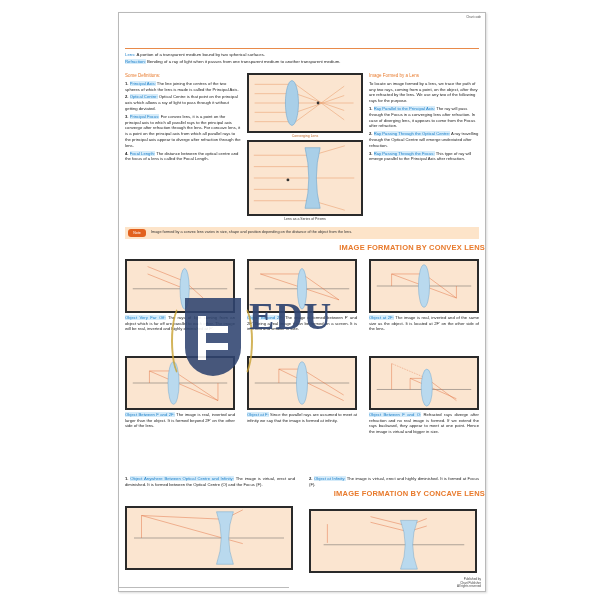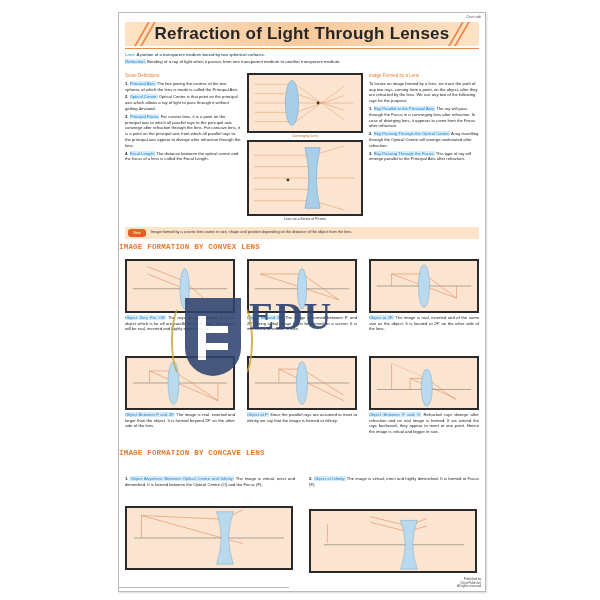--- a/index.html
+++ b/index.html
@@ -17,39 +17,36 @@
   .col-left { position:absolute; left:6px; top:60px; width:116px; font-size:4.2px; line-height:5.8px; color:#222; }
   .col-right { position:absolute; left:250px; top:60px; width:110px; font-size:4.2px; line-height:5.8px; color:#222; }
   .col-left p, .col-right p { margin:0 0 2px 0; }
   .hl { color:#1a7ec9; background:#d6ecfa; }
   .diag { position:absolute; background:#fbe5d0; border:2px solid #2a2a2a; box-sizing:border-box; }
   .diag svg { position:absolute; left:0; top:0; width:100%; height:100%; }
   .caption-small { position:absolute; font-size:3.5px; color:#c36a2a; text-align:center; }
   .note { position:absolute; left:6px; top:214px; width:354px; height:12px; background:#fde4c9; }
   .note-badge { position:absolute; left:3px; top:2px; width:18px; height:8px; background:#e2611e; border-radius:3px; color:#fff; font-size:3.5px; text-align:center; line-height:8px; }
   .note-text { position:absolute; left:26px; top:3px; font-size:3.8px; color:#333; white-space:nowrap; }
-  .sec-head { position:absolute; left:0; right:0; text-align:left; font-weight:bold; font-size:7.5px; color:#e87a2c; letter-spacing:0.2px;font-family:Liberation Mono, monospace; }
+  .sec-head { position:absolute; left:0; right:0; text-align:right; font-weight:bold; font-size:7.5px; color:#e87a2c; letter-spacing:0.2px; }
   .txt { position:absolute; font-size:4.2px; line-height:5.6px; color:#222; text-align:justify; }
   .watermark { position:absolute; left:185px; top:262px; width:210px; height:110px; pointer-events:none;margin-top:36px; }
   .wm-shield { position:absolute; left:0; top:0; width:56px; height:78px; background:#2f4470; opacity:0.88; border-radius:0 0 28px 28px; }
   .wm-shield .letter { position:absolute; left:13px; top:18px; width:30px; height:44px; background:#fff; }
   .wm-shield .letter i { position:absolute; background:#2f4470; }
   .wm-text { position:absolute; left:64px; top:0; font-family:"Liberation Serif", serif; font-weight:bold; color:#2f4470; opacity:0.92; font-size:38px; line-height:36px; letter-spacing:1px; }
   .wreath { position:absolute; width:18px; height:70px; border:2px solid #c9a233; border-radius:50%; opacity:0.8; }
   .footer-line { position:absolute; left:0; bottom:3px; width:170px; height:1px; background:#bbb; }
   .pub-bottom { position:absolute; right:4px; bottom:2px; font-size:3px; color:#444; text-align:right; line-height:3.6px; }
 </style>
 </head>
 <body>
 
 <div class="poster">
   <div class="pub-top">Chart code</div>
-  <div class="title-bar">
-    <div class="title">Refraction of Light Through Lenses</div>
-  </div>
   <div class="title-line"></div>
 
   <div class="defs">
     <div><span class="term">Lens:</span><span> A portion of a transparent medium bound by two spherical surfaces.</span></div>
     <div><span class="term hl">Refraction:</span><span> Bending of a ray of light when it passes from one transparent medium to another transparent medium.</span></div>
   </div>
 
   <div class="col-left">
     <p class="section-label">Some Definitions:</p>
     <p><b>1.</b> <span class="hl">Principal Axis:</span><span> The line joining the centres of the two spheres of which the lens is made is called the Principal Axis.</span></p>
@@ -185,21 +182,21 @@
           <line x1="40" y1="22" x2="40" y2="34"></line>
         </g>
         <ellipse cx="58" cy="32" rx="6" ry="20" fill="#b9d9ee" stroke="#6aa3cc" stroke-width="0.5"></ellipse>
       </svg>
   </div>
 
   <div class="txt" style="left:6px; top:399px; width:110px;"><span class="hl">Object Between F and 2F:</span><span> The image is real, inverted and larger than the object. It is formed beyond 2F' on the other side of the lens.</span></div>
   <div class="txt" style="left:128px; top:399px; width:110px;"><span class="hl">Object at F:</span><span> Since the parallel rays are assumed to meet at infinity we say that the image is formed at infinity.</span></div>
   <div class="txt" style="left:250px; top:399px; width:110px;"><span class="hl">Object Between F and O:</span><span> Refracted rays diverge after refraction and no real image is formed. If we extend the rays backward, they appear to meet at one point. Hence the image is virtual and bigger in size.</span></div>
 
-  <div class="sec-head" style="top:436px;">IMAGE FORMATION BY CONCAVE LENS</div>
+  <div class="sec-head" style="top:476px;">IMAGE FORMATION BY CONCAVE LENS</div>
 
   <div class="txt" style="left:6px; top:463px; width:170px;"><b>1.</b> <span class="hl">Object Anywhere Between Optical Centre and Infinity:</span><span> The image is virtual, erect and diminished. It is formed between the Optical Centre (O) and the Focus (F).</span></div>
   <div class="txt" style="left:190px; top:463px; width:170px;"><b>2.</b> <span class="hl">Object at Infinity:</span><span> The image is virtual, erect and highly diminished. It is formed at Focus (F).</span></div>
 
   <div class="diag" style="left:6px; top:493px; width:168px; height:64px;">
     <svg viewBox="0 0 168 64">
         <line x1="4" y1="32" x2="164" y2="32" stroke="#555" stroke-width="0.5"></line>
         <g stroke="#e07040" stroke-width="0.5">
           <line x1="12" y1="8" x2="100" y2="12"></line>
           <line x1="12" y1="8" x2="120" y2="38"></line>

